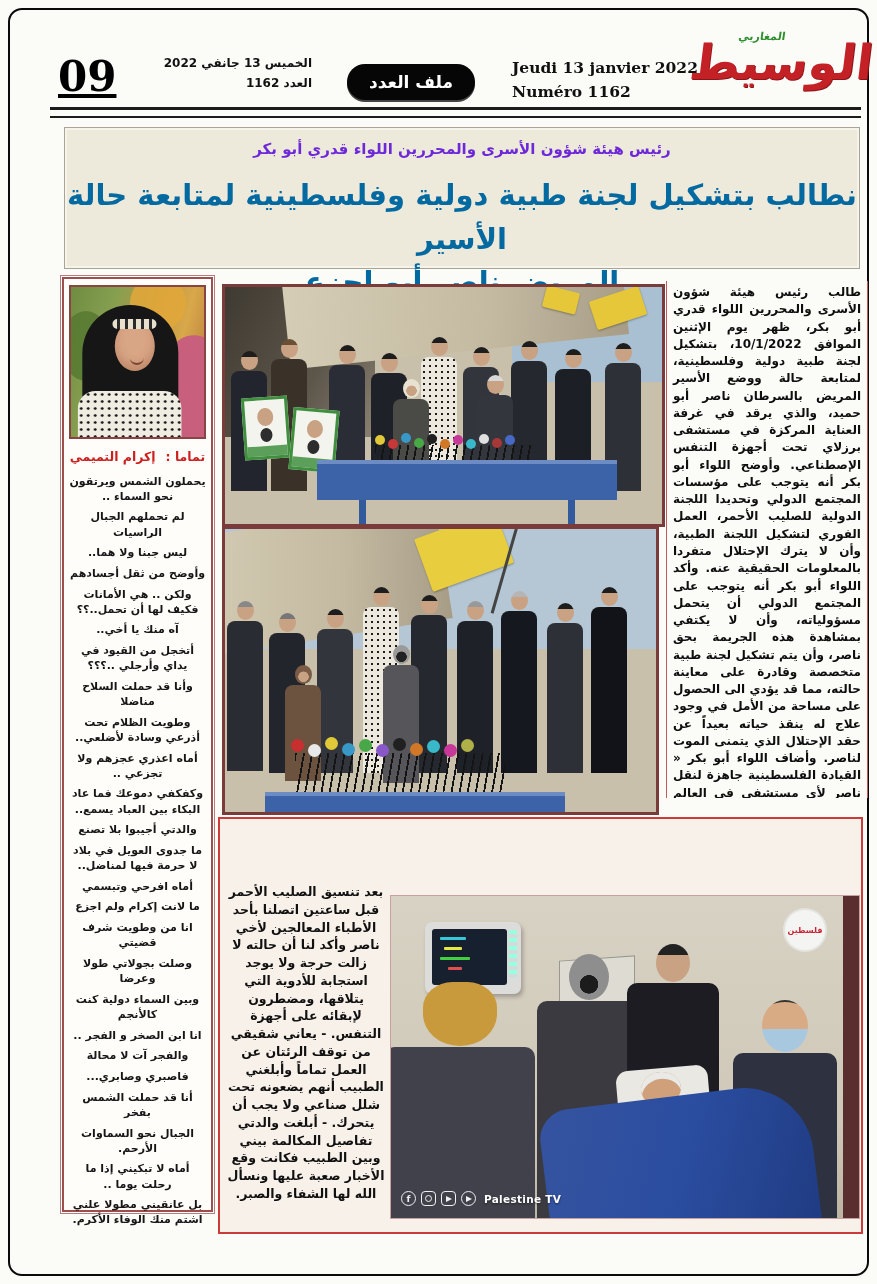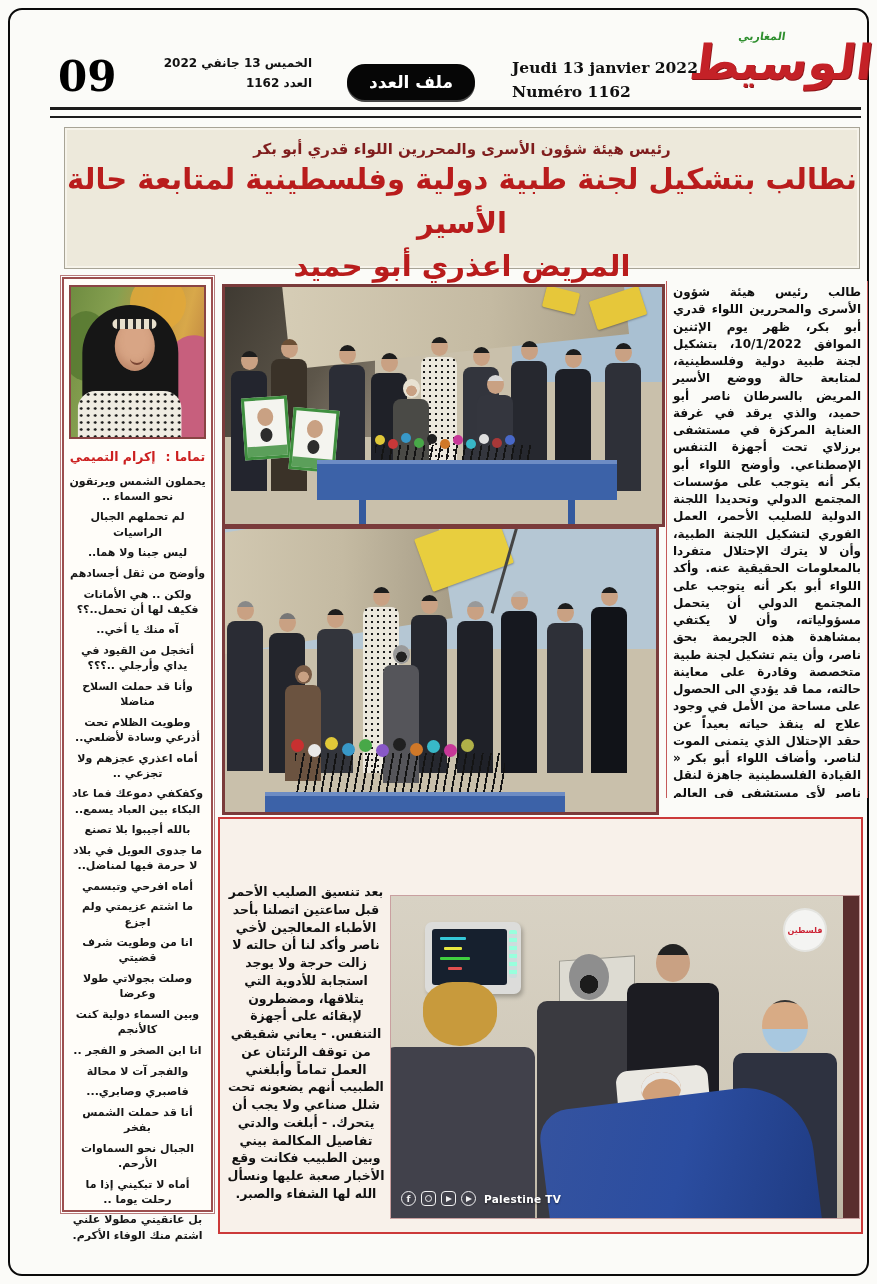--- a/index.html
+++ b/index.html
@@ -2,36 +2,36 @@
 <html lang="ar"><head>
 <meta charset="utf-8">
 <style>
   html,body{margin:0;padding:0;}
   body{width:877px;height:1284px;position:relative;background:#fbfbf8;
        font-family:"DejaVu Sans",sans-serif;overflow:hidden;}
   .abs{position:absolute;}
   
   .page-frame{inset:8px;border:2.5px solid #0a0a0a;border-radius:14px;pointer-events:none;}
   
-  .page-number{left:58px;top:56px;font-family:"DejaVu Serif",serif;font-weight:bold;font-size:42px;color:#000;line-height:1;}
+  .page-number{left:58px;top:56px;font-family:"DejaVu Serif",serif;font-weight:bold;font-size:42px;color:#000;line-height:1;text-decoration:underline;}
   .date-ar{left:150px;top:54px;width:162px;direction:rtl;text-align:right;font-size:12px;font-weight:bold;line-height:1.65;color:#111;}
   .section-tag{left:347px;top:64px;width:128px;height:36px;background:#060606;border-radius:18px;
       color:#fff;display:flex;align-items:center;justify-content:center;font-size:17px;font-weight:bold;direction:rtl;
       box-shadow:0 2px 0 #444;}
   .date-fr{left:512px;top:56px;font-family:"DejaVu Serif",serif;font-weight:bold;font-size:15.5px;line-height:1.55;color:#101010;}
   .logo{left:690px;top:30px;width:170px;text-align:center;}
   .logo-sub{display:block;color:#2f8f2f;font-size:11px;font-weight:bold;margin:0 26px -7px 0;transform:skewX(-8deg);}
   .logo-main{display:block;color:#c42127;font-size:48px;font-weight:bold;letter-spacing:-2px;
       transform:skewX(-7deg);text-shadow:1px 1px 0 #8c1418;line-height:1.1;}
   .header-rule{left:50px;right:16px;top:107px;height:6px;border-top:3px solid #1c1c1c;border-bottom:2px solid #1c1c1c;}
   
   .hbox{left:64px;top:127px;width:794px;height:140px;background:#ede9db;border:1px solid #a8a496;
       box-shadow:inset 0 0 0 2px #f6f3ea;}
-  .kicker{margin-top:12px;text-align:center;direction:rtl;color:#7f1d1d;font-size:15px;font-weight:bold;}
-  .headline1{margin-top:0;text-align:center;direction:rtl;color:#b91c1c;font-size:29px;font-weight:bold;line-height:1.5;}
+  .kicker{margin-top:12px;text-align:center;direction:rtl;color:#6d28d9;font-size:15px;font-weight:bold;}
+  .headline1{margin-top:16px;text-align:center;direction:rtl;color:#0369a1;font-size:29px;font-weight:bold;line-height:1.5;}
   
   .sidebar{left:62px;top:277px;width:151px;height:935px;background:#fffdf9;border:2px solid #9c4f4f;
       box-shadow:0 0 0 1px #fff,0 0 0 2px #b87c7c;box-sizing:border-box;}
   .sidebar-title{height:50px;line-height:50px;text-align:center;font-size:35px;font-weight:bold;color:#0d0d0d;
       border-bottom:2px solid #9c4f4f;direction:rtl;}
   .portrait{position:relative;margin:6px 5px 0 5px;height:150px;border:2px solid #8a4444;overflow:hidden;
       background:linear-gradient(105deg,#6f8c41 0%,#86a050 28%,#c0953f 52%,#d8a84a 72%,#b0703a 100%);}
   .portrait .blob-o{position:absolute;right:18px;top:-12px;width:56px;height:56px;border-radius:50%;background:#e2a83a;opacity:.85;}
   .portrait .blob-g{position:absolute;left:-10px;top:24px;width:50px;height:70px;border-radius:50%;background:#55772f;opacity:.8;}
   .portrait .blob-p{position:absolute;right:-12px;top:48px;width:52px;height:110px;border-radius:26px;background:#c75f7d;transform:rotate(8deg);}
@@ -126,21 +126,21 @@
 <div class="abs logo">
   <span class="logo-sub">المغاربي</span>
   <span class="logo-main">الوسيط</span>
 </div>
 <div class="abs header-rule"></div>
 
 <div class="abs hbox">
   <div class="kicker">رئيس هيئة شؤون الأسرى والمحررين اللواء قدري أبو بكر</div>
   <div class="headline1">
     <div>نطالب بتشكيل لجنة طبية دولية وفلسطينية لمتابعة حالة الأسير</div>
-    <div>المريض اعذري أبو حميد</div>
+    <div>المريض ناصر أبو اجزع</div>
   </div>
 </div>
 
 <div class="abs sidebar">
   <div class="portrait">
     <div class="blob-o"></div>
     <div class="blob-g"></div>
     <div class="blob-p"></div>
     <div class="hijab"></div>
     <div class="face"></div>
@@ -156,24 +156,24 @@
       <div class="poem-line">لم تحملهم الجبال الراسيات</div>
       <div class="poem-line">ليس جبنا ولا هما..</div>
       <div class="poem-line">وأوضح من ثقل أجسادهم</div>
       <div class="poem-line">ولكن .. هي الأمانات فكيف لها أن تحمل..؟؟</div>
       <div class="poem-line">آه منك يا أخي..</div>
       <div class="poem-line">أتخجل من القيود في يداي وأرجلي ..؟؟؟</div>
       <div class="poem-line">وأنا قد حملت السلاح مناضلا</div>
       <div class="poem-line">وطويت الظلام تحت أذرعي وسادة لأضلعي..</div>
       <div class="poem-line">أماه اعذري عجزهم ولا تجزعي ..</div>
       <div class="poem-line">وكفكفي دموعك فما عاد البكاء بين العباد يسمع..</div>
-      <div class="poem-line">بالله أجيبوا بلا تصنع</div>
+      <div class="poem-line">والدتي أجيبوا بلا تصنع</div>
       <div class="poem-line">ما جدوى العويل في بلاد لا حرمة فيها لمناضل..</div>
       <div class="poem-line">أماه افرحي وتبسمي</div>
-      <div class="poem-line">ما اشتم عزيمتي ولم اجزع</div>
+      <div class="poem-line">ما لانت إكرام ولم اجزع</div>
       <div class="poem-line">انا من وطويت شرف قضيتي</div>
       <div class="poem-line">وصلت بجولاتي طولا وعرضا</div>
       <div class="poem-line">وبين السماء دولية كنت كالأنجم</div>
       <div class="poem-line">انا ابن الصخر و الفجر ..</div>
       <div class="poem-line">والفجر آت لا محالة</div>
       <div class="poem-line">فاصبري وصابري...</div>
       <div class="poem-line">أنا قد حملت الشمس بفخر</div>
       <div class="poem-line">الجبال نحو السماوات الأرحم.</div>
       <div class="poem-line">أماه لا تبكيني إذا ما رحلت يوما ..</div>
       <div class="poem-line">بل عانقيني مطولا علني اشتم منك الوفاء الأكرم.</div>

